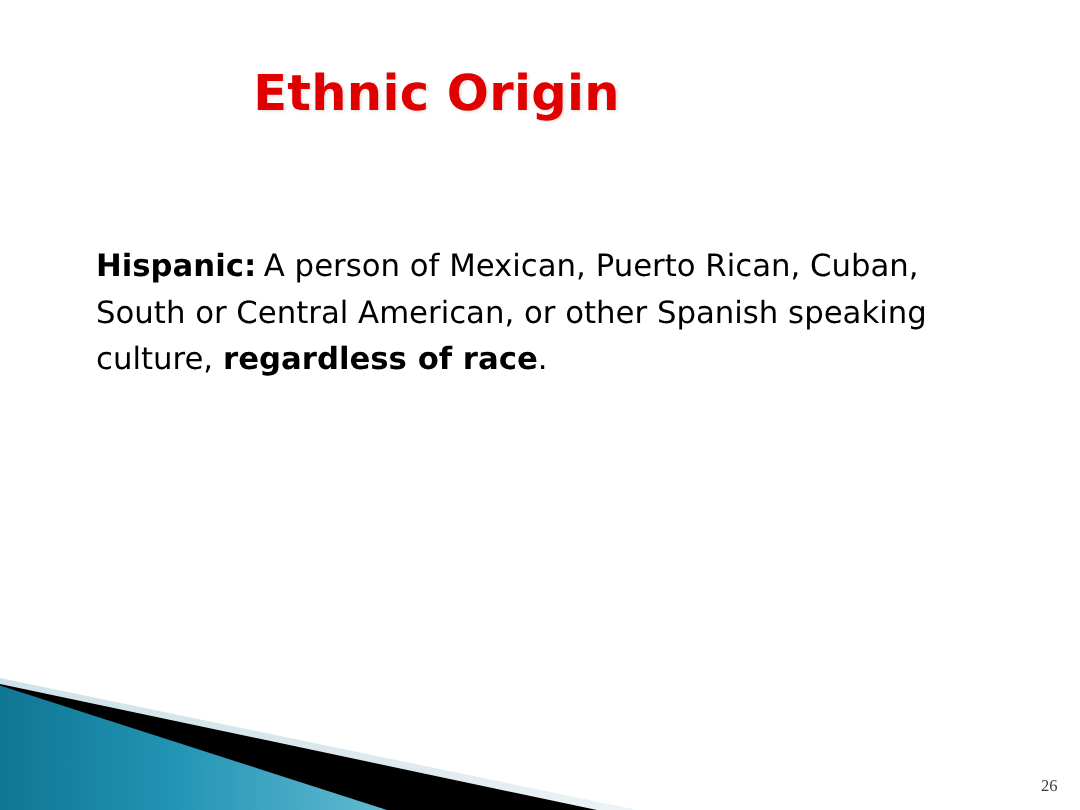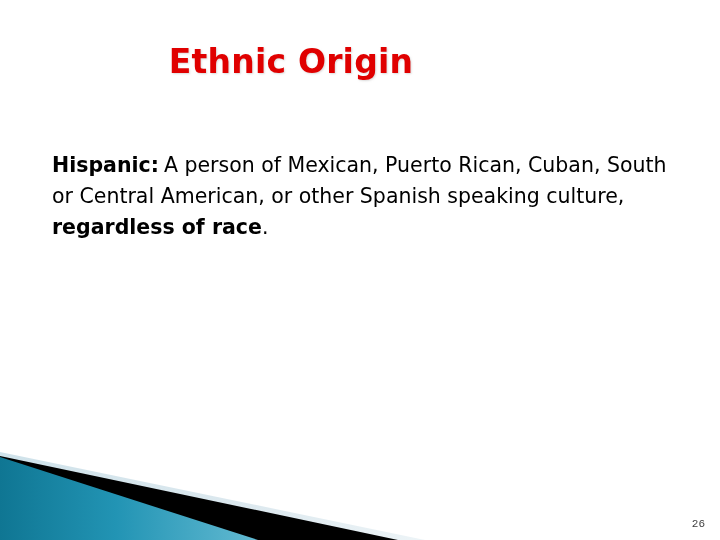--- a/index.html
+++ b/index.html
@@ -37,21 +37,21 @@
     position: absolute;
     left: 52px;
     top: 150px;
     width: 620px;
   }
   .para {
     font-family: "DejaVu Sans", sans-serif;
     font-size: 20.5px;
     line-height: 31px;
     color: #000000;
-    margin: 0;
+    margin: 12px;
   }
   .para.second {
     margin-top: 59px;
   }
   .bold {
     font-weight: bold;
   }
   .gap {
     display: inline-block;
     width: 5px;
@@ -65,21 +65,21 @@
     width: 720px;
     height: 110px;
     pointer-events: none;
   }
 
   
   #page-number {
     position: absolute;
     right: 15px;
     bottom: 10px;
-    font-family: Liberation Mono, monospace;
+    font-family: Liberation Serif, serif;
     font-size: 11px;
     color: #3d3d3d;
   }
 </style>
 </head>
 <body>
 
 <div id="slide">
 
   <div id="slide-title">Ethnic Origin</div>

